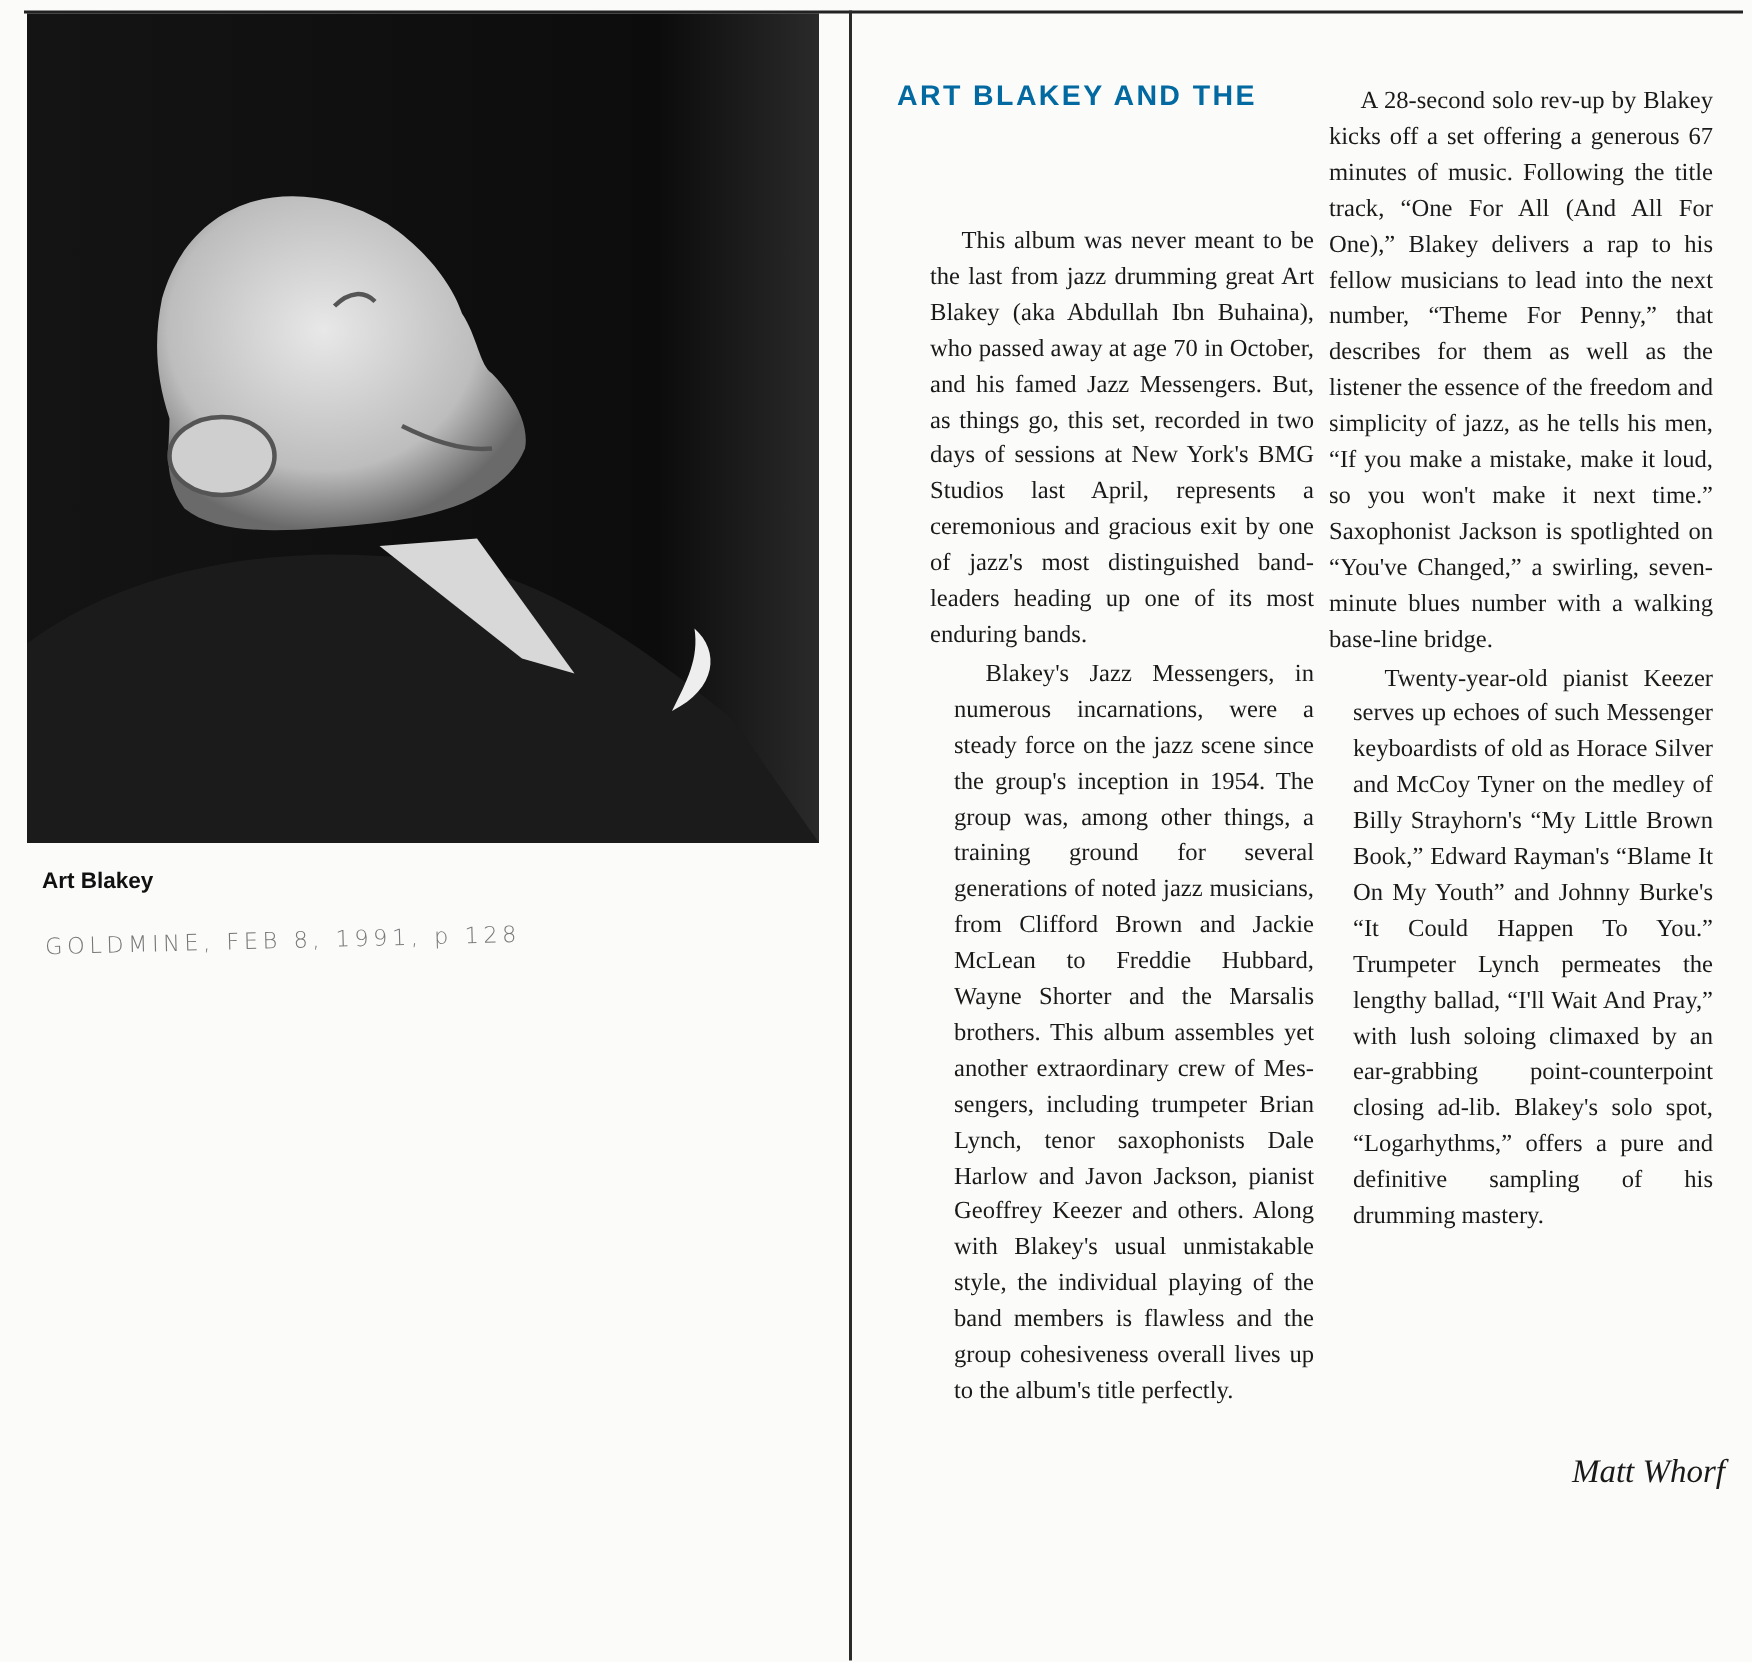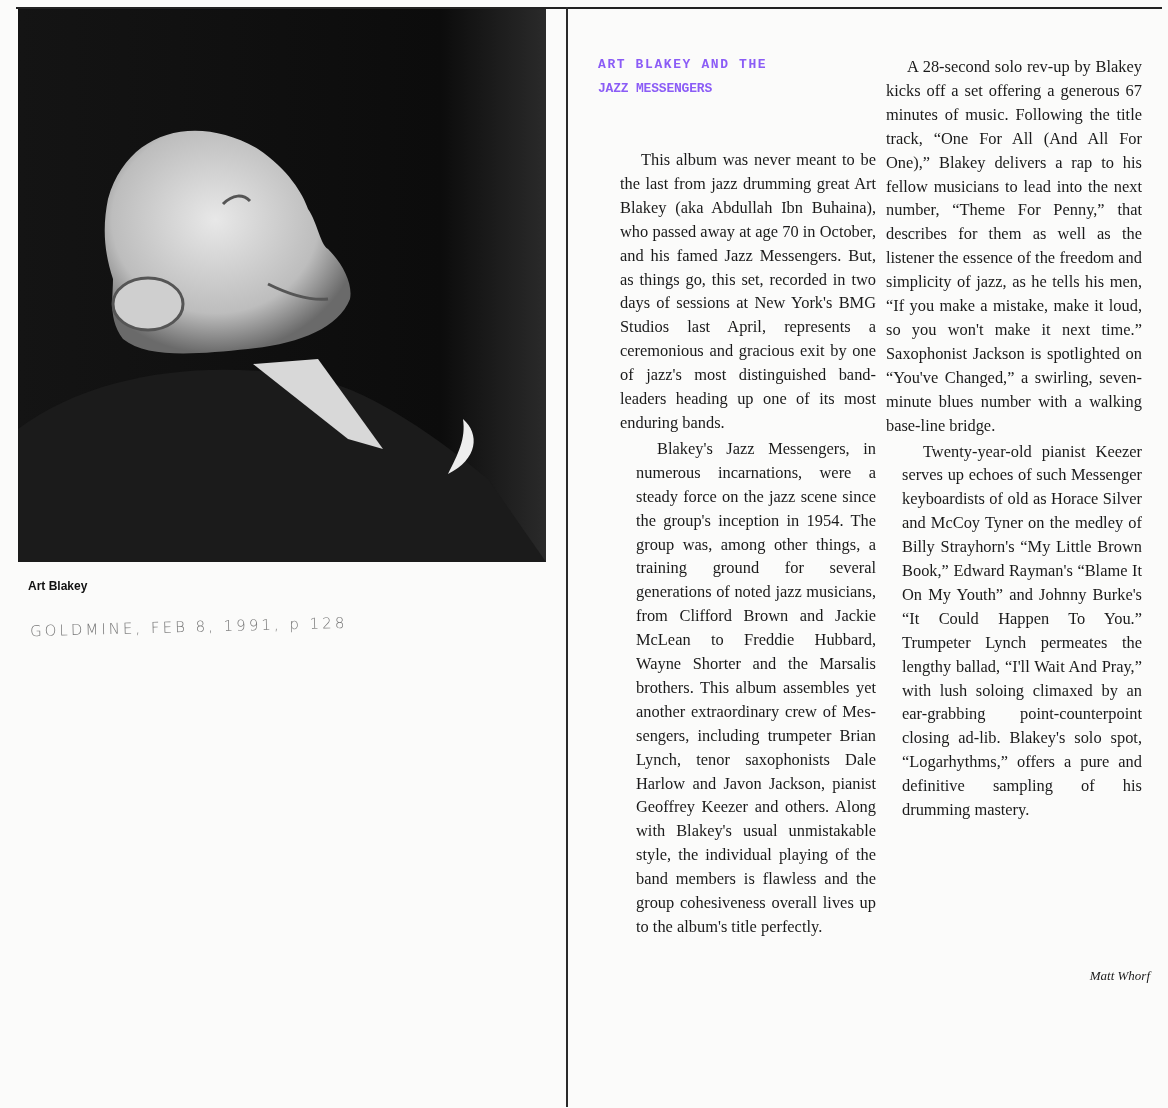--- a/index.html
+++ b/index.html
@@ -19,47 +19,47 @@
       position: absolute; left: 18px; top: 9px; width: 528px; height: 553px;
       background: #0d0d0d; overflow: hidden;
     }
     .photo svg { width: 100%; height: 100%; display: block; }
     .vrule {
       position: absolute; left: 566px; top: 7px; width: 2px; height: 1100px; background: #2a2a2a;
     }
     .caption {
       position: absolute; left: 28px; top: 579px;
       font-family: "Liberation Sans", "DejaVu Sans", sans-serif;
-      font-weight: bold; font-size: 12px; color: #111;
+      font-weight: bold; font-size: 15px; color: #111;
     }
     .handwritten {
       position: absolute; left: 30px; top: 618px;
       font-family: "DejaVu Sans", sans-serif; font-size: 15px;
       color: #777; letter-spacing: 3px; transform: rotate(-1.5deg);
       font-weight: 200;
     }
     .col {
       position: absolute; width: 256px;
       font-size: 16.4px; line-height: 23.9px; text-align: justify;
       hyphens: manual;
     }
     .col-1 { left: 620px; top: 148px; }
     .col-2 { left: 886px; top: 55px; }
     .col p { margin: 0; text-indent: 21px; }
     .col p + p { margin-top: 2px; margin-left: 16px; }
     .headline {
       position: absolute; left: 598px; top: 53px; width: 264px;
-      font-family: Liberation Mono, monospace;
-      font-weight: bold; font-size: 13px; line-height: 23.5px; color: #8b5cf6;
+      font-family: Liberation Sans, sans-serif;
+      font-weight: bold; font-size: 19px; line-height: 23.5px; color: #0369a1;
     }
     .headline .h1 { letter-spacing: 1.6px; }
     .headline .h2 { letter-spacing: -0.2px; }
     .byline {
       position: absolute; left: 1000px; top: 968px; width: 150px; text-align: right;
-      font-style: italic; font-size: 13px;
+      font-style: italic; font-size: 22px;
     }
   </style>
 </head>
 <body>
 
 <div class="clip-frame"></div>
 <div class="top-rule"></div>
 
 <div class="photo">
   <svg viewBox="0 0 528 553" preserveAspectRatio="none">
@@ -93,21 +93,20 @@
   </svg>
 </div>
 
 <div class="vrule"></div>
 
 <div class="caption">Art Blakey</div>
 <div class="handwritten">GOLDMINE, FEB 8, 1991, p 128</div>
 
 <div class="headline">
   <div class="h1">ART BLAKEY AND THE</div>
-  <div class="h2">JAZZ MESSENGERS</div>
 </div>
 
 <div class="col col-1">
   <p>This album was never meant to be the last from jazz drumming great Art Blakey (aka Abdullah Ibn Buhaina), who passed away at age 70 in October, and his famed Jazz Messengers. But, as things go, this set, recorded in two days of sessions at New York's BMG Studios last April, rep­resents a ceremonious and gracious exit by one of jazz's most distinguished band­leaders heading up one of its most enduring bands.</p>
   <p>Blakey's Jazz Messengers, in numerous incarnations, were a steady force on the jazz scene since the group's incep­tion in 1954. The group was, among other things, a training ground for several generations of noted jazz musicians, from Clifford Brown and Jackie McLean to Freddie Hubbard, Wayne Shorter and the Mar­salis brothers. This album assembles yet another extraordinary crew of Mes­sengers, including trumpeter Brian Lynch, tenor saxophon­ists Dale Harlow and Javon Jackson, pianist Geoffrey Keezer and others. Along with Blakey's usual unmistakable style, the individual playing of the band members is flaw­less and the group cohesive­ness overall lives up to the album's title perfectly.</p>
 </div>
 
 <div class="col col-2">
   <p>A 28-second solo rev-up by Blakey kicks off a set offering a generous 67 minutes of music. Following the title track, “One For All (And All For One),” Blakey delivers a rap to his fellow musicians to lead into the next number, “Theme For Penny,” that describes for them as well as the listener the essence of the freedom and simplicity of jazz, as he tells his men, “If you make a mistake, make it loud, so you won't make it next time.” Saxophonist Jack­son is spotlighted on “You've Changed,” a swirling, seven­minute blues number with a walking base-line bridge.</p>
   <p>Twenty-year-old pianist Keezer serves up echoes of such Messenger keyboardists of old as Horace Silver and McCoy Tyner on the medley of Billy Strayhorn's “My Lit­tle Brown Book,” Edward Rayman's “Blame It On My Youth” and Johnny Burke's “It Could Happen To You.” Trumpeter Lynch permeates the lengthy ballad, “I'll Wait And Pray,” with lush soloing climaxed by an ear-grabbing point-counterpoint closing ad-lib. Blakey's solo spot, “Logarhythms,” offers a pure and definitive sampling of his drumming mastery.</p>

